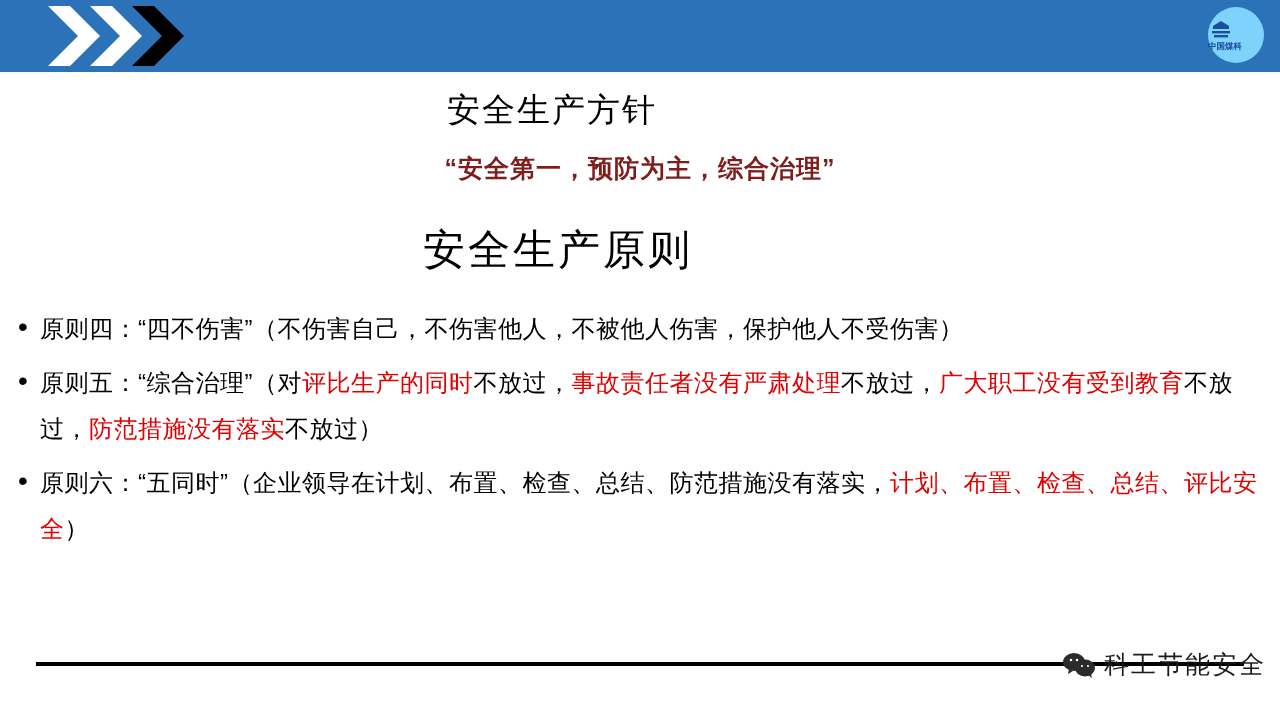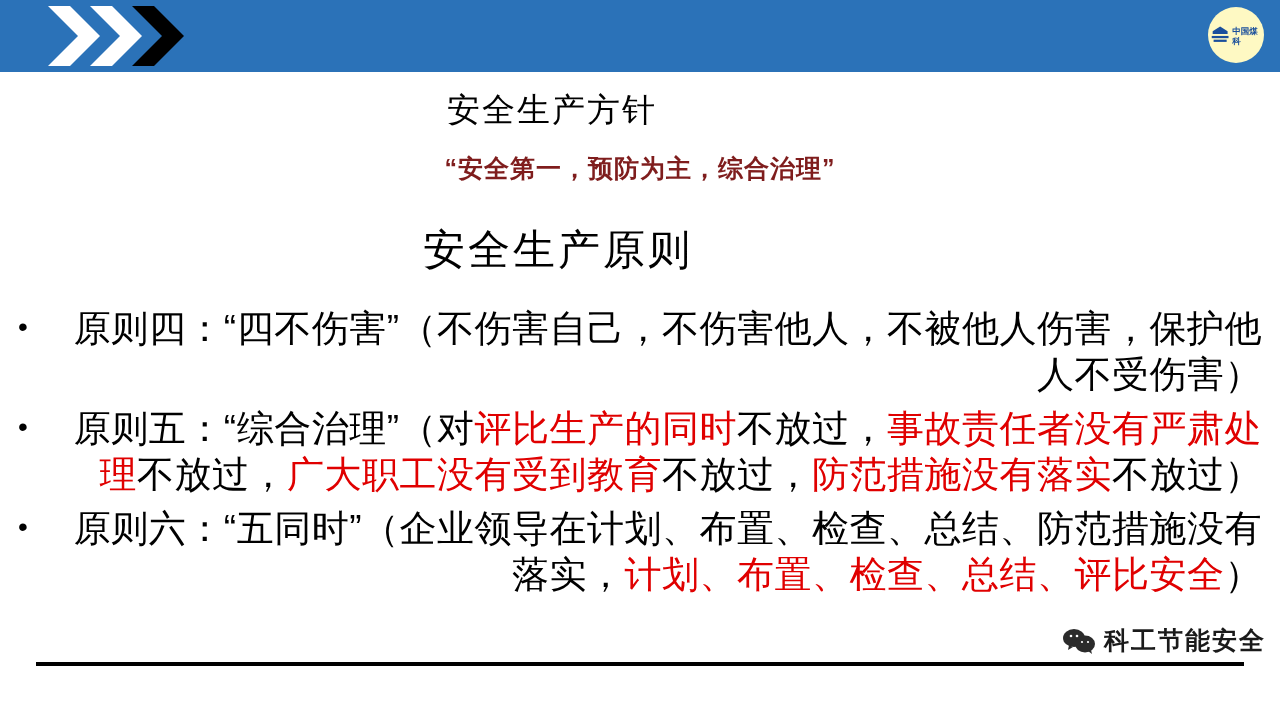--- a/index.html
+++ b/index.html
@@ -40,24 +40,23 @@
   .header-logo-box {
     position: absolute;
     right: 10px; top: 6px;
     height: 58px;
     display: flex;
     align-items: center;
   }
   .logo-mark {
     width: 56px; height: 56px;
     border-radius: 50%;
-    background: #fef9c3;
-    display: flex;
-    flex-direction: row;
-    align-items: center;
+    background: #7dd3fc;
+    display: flex;
+    flex-direction: column;
     justify-content: center;
     margin-right: 6px;
     flex: none;
   }
   .logo-mark .glyph {
     width: 26px; height: 20px;
     display: block;
   }
   .logo-mark .logo-text {
     font-size: 8.5px;
@@ -121,45 +120,43 @@
   }
   .bullet-dot {
     flex: none;
     width: 22px;
     font-size: 28px;
     line-height: 42px;
     color: #000000;
     text-align: left;
   }
   .bullet-text {
-    font-size: 37px;
+    font-size: 24px;
     line-height: 46px;
     color: #000000;
     letter-spacing: 0.5px;
     flex: 1;
-    text-align: right;
   }
   .red { color: #e00000; }
 
   
   .footer-rule {
     position: absolute;
     left: 36px;
     top: 662px;
     width: 1208px;
     height: 4px;
     background: #000000;
   }
   .footer-stamp {
     position: absolute;
     right: 14px;
-    top: 624px;
+    top: 648px;
     display: flex;
     align-items: center;
-    font-weight: bold;
   }
   .wechat-icon {
     width: 34px; height: 28px;
     margin-right: 8px;
     flex: none;
   }
   .footer-text {
     font-size: 25px;
     color: #1a1a1a;
     letter-spacing: 2px;

